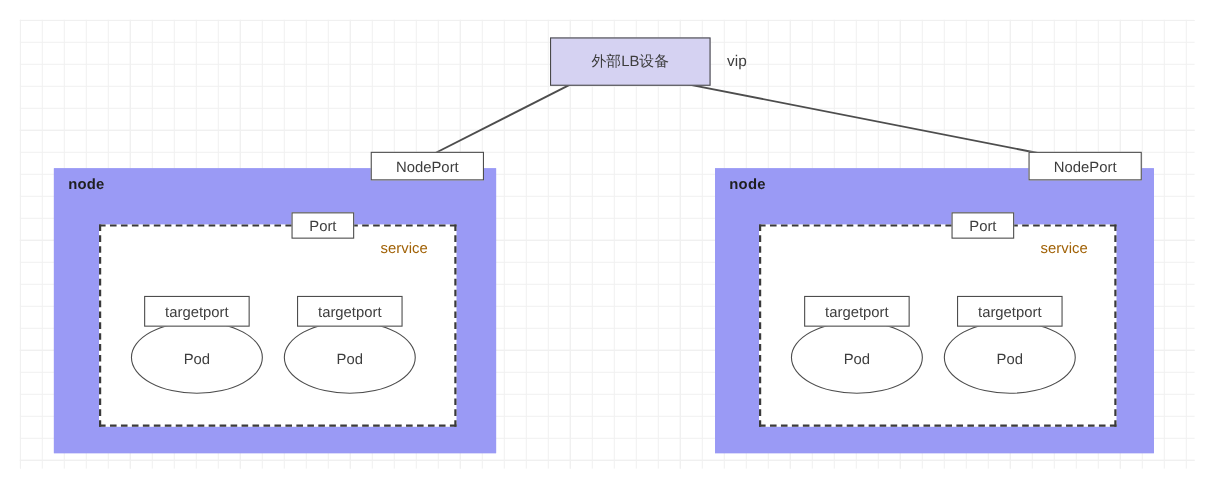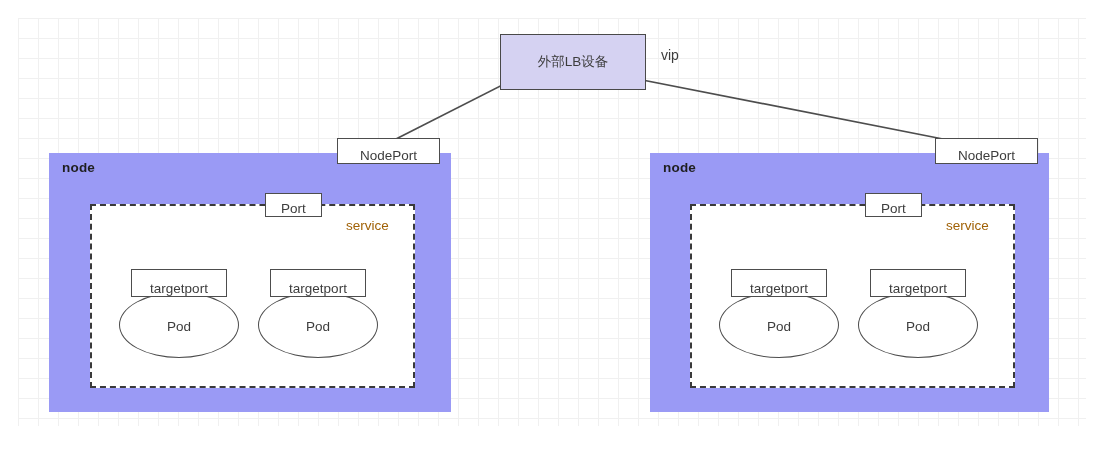--- a/index.html
+++ b/index.html
@@ -74,21 +74,21 @@
     font-size: 13.5px;
     color: #a16207;
   }
   
   .rect-node {
     position: absolute;
     background: #ffffff;
     border: 1.6px solid #4d4d4d;
     box-sizing: border-box;
     display: flex;
-    align-items: flex-end;
+    align-items: center;
     justify-content: center;
     font-size: 13.5px;
     color: #3d3d3d;
     white-space: nowrap;
   }
   
   .lb-box {
     position: absolute;
     background: #d5d2f2;
     border: 1.8px solid #494949;
@@ -141,21 +141,21 @@
 
     <line x1="294" y1="216" x2="317" y2="270" stroke="#4d4d4d" stroke-width="1.7"></line>
 
     <line x1="1016" y1="163" x2="900" y2="193" stroke="#4d4d4d" stroke-width="1.7"></line>
 
     <line x1="892" y1="216" x2="781" y2="270" stroke="#4d4d4d" stroke-width="1.7"></line>
 
     <line x1="894" y1="216" x2="917" y2="270" stroke="#4d4d4d" stroke-width="1.7"></line>
   </svg>
 
-  <div class="lb-box" style="left:500px; top:34px; width:146px; height:56px;">
+  <div class="lb-box" style="left:500px; top:34px; width:146px; height:44px;">
     <span>外部LB设备</span>
   </div>
   <div class="vip-label" style="left:661px; top:47px;">vip</div>
 
   <div class="node-box" style="left:49px; top:153px; width:402px; height:259px;">
     <span class="node-label">node</span>
   </div>
 
   <div class="service-box" style="left:90px; top:204px; width:325px; height:184px;"></div>
   <div class="service-label" style="left:346px; top:218px;">service</div>

